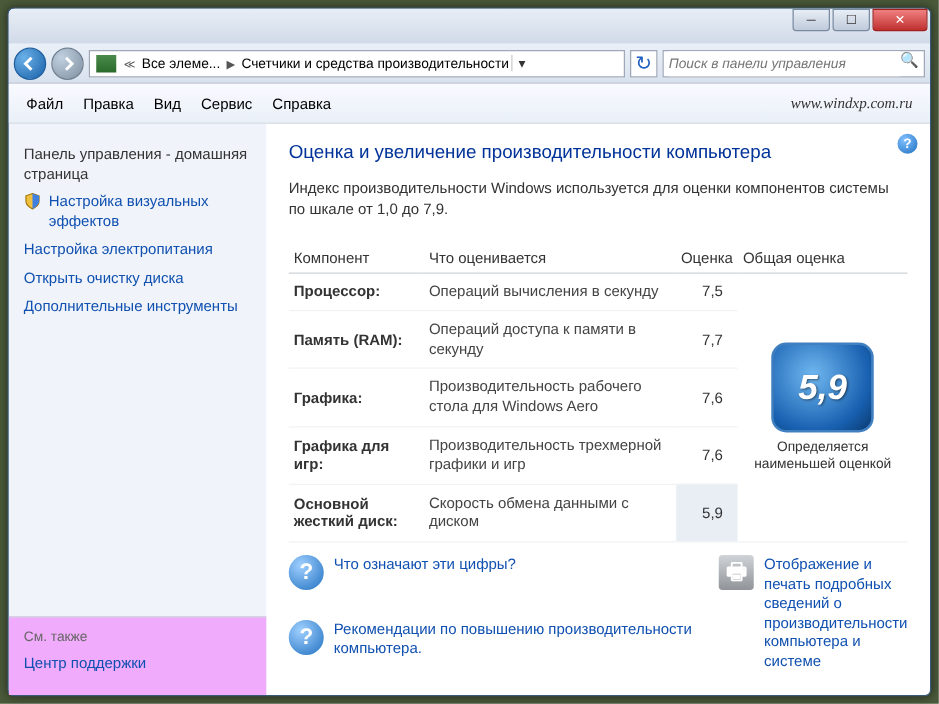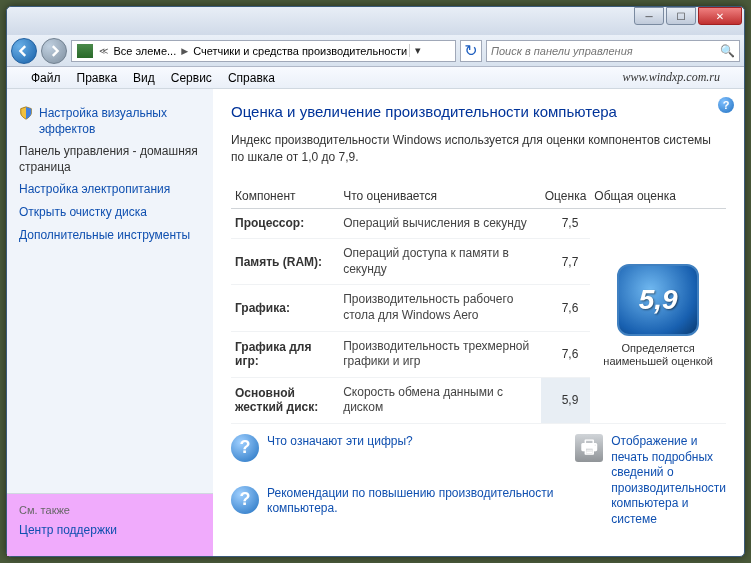--- a/index.html
+++ b/index.html
@@ -10,24 +10,24 @@
 .winbtn.close { width: 44px; background: linear-gradient(#f08080, #c03030); color: #fff; border-color: #a02020; }
 .navbar { height: 32px; background: linear-gradient(#eaf0f8, #d8e2ee); border-bottom: 1px solid #b0b8c8; display: flex; align-items: center; padding: 0 4px; gap: 4px; }
 .navbtn { width: 26px; height: 26px; border-radius: 50%; background: radial-gradient(circle at 30% 30%, #6ab0e8, #1860a8); border: 1px solid #2060a0; display: flex; align-items: center; justify-content: center; color: #fff; cursor: pointer; }
 .navbtn.fwd { background: radial-gradient(circle at 30% 30%, #c0d0e0, #8090a0); border-color: #708090; }
 .breadcrumb { flex: 1; height: 22px; background: #fff; border: 1px solid #a0a8b8; display: flex; align-items: center; font-size: 11px; padding: 0 2px; }
 .bc-icon { width: 16px; height: 14px; background: linear-gradient(#4a8a4a, #2a6a2a); margin: 0 3px; }
 .bc-sep { color: #555; padding: 0 3px; font-size: 9px; }
 .bc-item { padding: 0 2px; white-space: nowrap; }
 .bc-drop { width: 16px; text-align: center; color: #333; cursor: pointer; border-left: 1px solid #ccc; }
 .refresh { width: 22px; height: 22px; border: 1px solid #a0a8b8; background: #fff; display: flex; align-items: center; justify-content: center; color: #2060c0; cursor: pointer; }
-.search { width: 254px; height: 22px; background: #fff; border: 1px solid #a0a8b8; display: flex; align-items: center; padding: 0 4px; }
+.search { width: 210px; height: 22px; background: #fff; border: 1px solid #a0a8b8; display: flex; padding: 0 4px; }
 .search input { border: none; outline: none; flex: 1; font-size: 11px; color: #888; font-style: italic; }
 .search-icon { color: #2060c0; font-size: 12px; }
-.menubar { height: 22px; background: linear-gradient(#f8faff, #eaf0f8); border-bottom: 1px solid #d0d8e0; display: flex; align-items: center; padding: 0 16px; font-size: 12px; }
+.menubar { height: 32px; background: linear-gradient(#f8faff, #eaf0f8); border-bottom: 1px solid #d0d8e0; display: flex; align-items: center; padding: 0 6px; font-size: 12px; }
 .menuitem { padding: 0 8px; cursor: pointer; }
 .watermark { margin-left: auto; font-style: italic; font-family: Georgia, serif; color: #333; font-size: 12px; padding-right: 8px; }
 .content { flex: 1; display: flex; overflow: hidden; }
 .sidebar { width: 206px; background: #f0f4fa; display: flex; flex-direction: column; font-size: 12px; }
 .sidepane { padding: 10px 12px; }
 .sidelink { display: flex; align-items: flex-start; gap: 6px; margin: 7px 0; color: #1050b0; cursor: pointer; line-height: 1.3; }
 .sidelink.home { color: #333; }
 .shield { width: 14px; height: 14px; flex-shrink: 0; }
 .sidebottom { margin-top: auto; padding: 10px 12px; background: #f0abfc; border-top: 1px solid #d0d8e0; }
 .seealso { color: #666; font-size: 11px; margin-bottom: 6px; }
@@ -93,28 +93,28 @@
     <span class="menuitem">Правка</span>
     <span class="menuitem">Вид</span>
     <span class="menuitem">Сервис</span>
     <span class="menuitem">Справка</span>
     <span class="watermark">www.windxp.com.ru</span>
   </div>
 
   <div class="content">
     <div class="sidebar">
       <div class="sidepane">
+        <div class="sidelink home">Панель управления - домашняя страница</div>
         <div class="sidelink">
           <svg class="shield" viewBox="0 0 16 16">
               <path d="M8 1 L14 3 V8 C14 12 8 15 8 15 C8 15 2 12 2 8 V3 Z" fill="#f0c040" stroke="#a07000"></path>
               <path d="M8 1 L14 3 V8 C14 12 8 15 8 15 V1 Z" fill="#4080e0"></path>
             </svg>
           <span>Настройка визуальных эффектов</span>
         </div>
-        <div class="sidelink home">Панель управления - домашняя страница</div>
         <div class="sidelink">
             <span>Настройка электропитания</span>
           </div>
         <div class="sidelink">
             <span>Открыть очистку диска</span>
           </div>
         <div class="sidelink">
             <span>Дополнительные инструменты</span>
           </div>
       </div>

